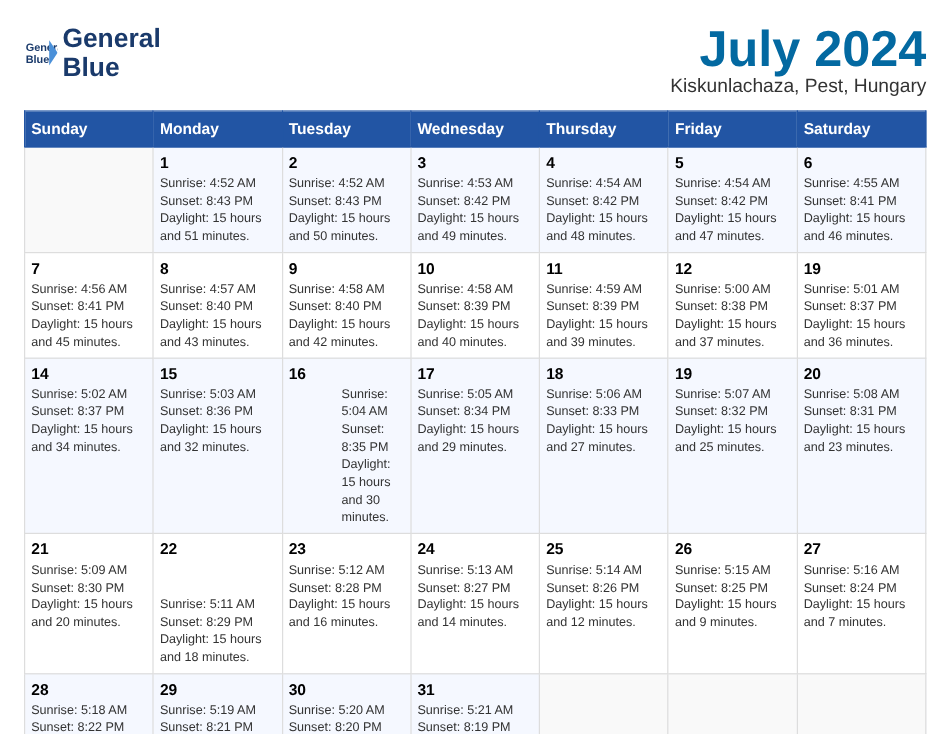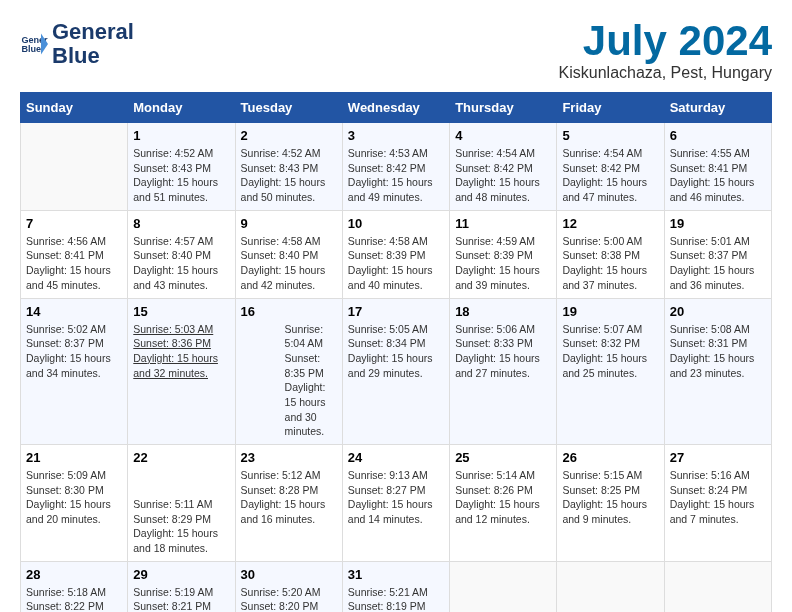--- a/index.html
+++ b/index.html
@@ -230,21 +230,21 @@
       <tr>
         <td>
           <div class="day-number">14</div>
           <div class="day-info" style="white-space: pre-line;">Sunrise: 5:02 AM
 Sunset: 8:37 PM
 Daylight: 15 hours
 and 34 minutes.</div>
         </td>
         <td>
           <div class="day-number">15</div>
-          <div class="day-info" style="white-space: pre-line; text-decoration: underline;">Sunrise: 5:03 AM
+          <div class="day-info" style="white-space: pre-line;">Sunrise: 5:03 AM
 Sunset: 8:36 PM
 Daylight: 15 hours
 and 32 minutes.</div>
         </td>
         <td>
           <div class="day-number">16</div>
           <div class="day-info" style="white-space: pre-line; margin-left: 44px;">Sunrise: 5:04 AM
 Sunset: 8:35 PM
 Daylight: 15 hours
 and 30 minutes.</div>
@@ -295,21 +295,21 @@
         </td>
         <td>
           <div class="day-number">23</div>
           <div class="day-info" style="white-space: pre-line;">Sunrise: 5:12 AM
 Sunset: 8:28 PM
 Daylight: 15 hours
 and 16 minutes.</div>
         </td>
         <td>
           <div class="day-number">24</div>
-          <div class="day-info" style="white-space: pre-line;">Sunrise: 9:13 AM
+          <div class="day-info" style="white-space: pre-line;">Sunrise: 5:13 AM
 Sunset: 8:27 PM
 Daylight: 15 hours
 and 14 minutes.</div>
         </td>
         <td>
           <div class="day-number">25</div>
           <div class="day-info" style="white-space: pre-line;">Sunrise: 5:14 AM
 Sunset: 8:26 PM
 Daylight: 15 hours
 and 12 minutes.</div>

